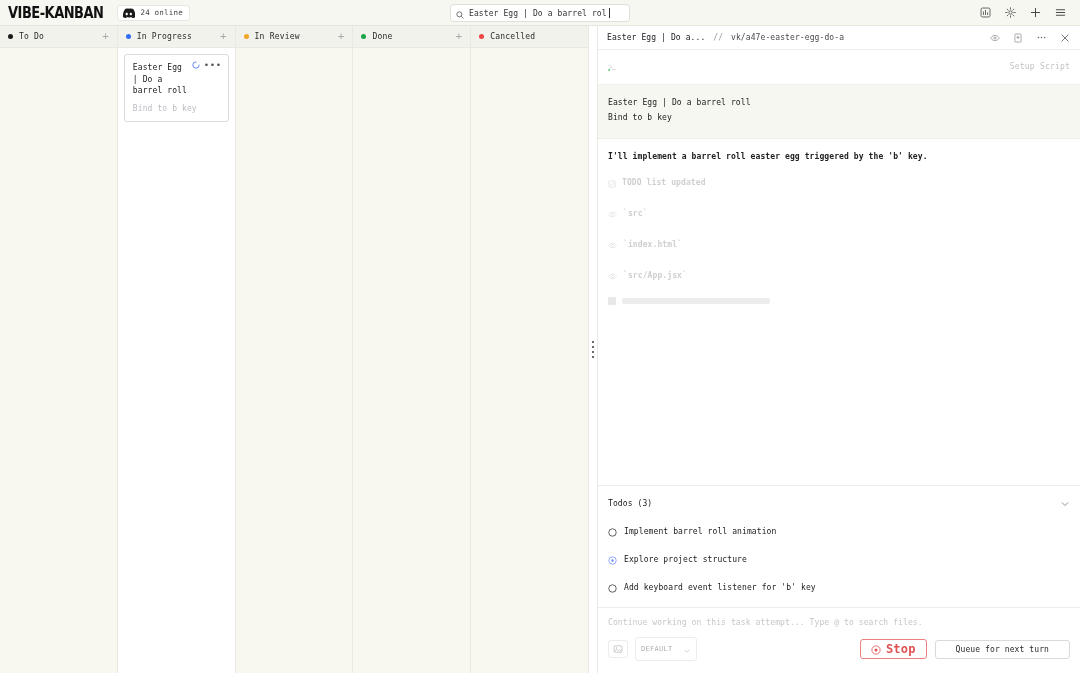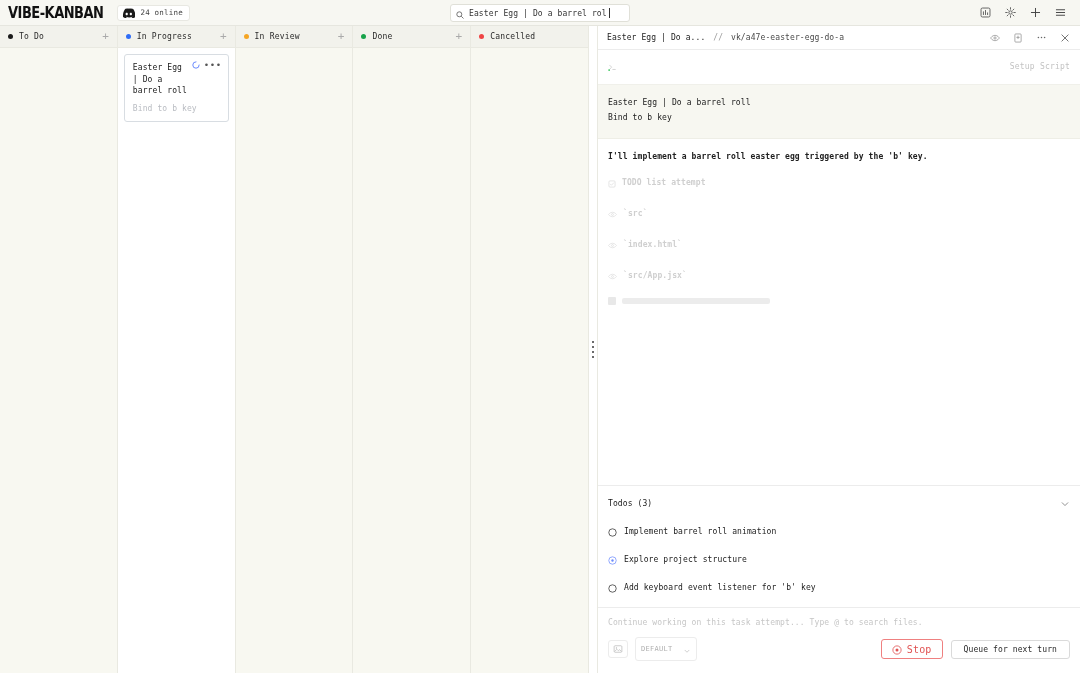--- a/index.html
+++ b/index.html
@@ -196,25 +196,25 @@
     padding: 0 5px; cursor: pointer; background: #fff;
   }
   .model-text { font-size: 7px; color: #b0b0b0; letter-spacing: .3px; }
 
   .composer-right { margin-left: auto; display: flex; align-items: center; gap: 8px; }
   .stop-btn {
     height: 20px; display: flex; align-items: center; gap: 5px;
     border: 1px solid #ef8080; border-radius: 3px;
     padding: 0 10px; cursor: pointer; background: #fff;
   }
-  .stop-text { font-size: 10px; color: #e05252; font-weight: normal; letter-spacing: .2px; }
+  .stop-text { font-size: 12px; color: #e05252; font-weight: bold; letter-spacing: .2px; }
   .queue-btn {
     height: 19px; display: flex; align-items: center;
     border: 1px solid #dadada; border-radius: 3px;
-    padding: 0 12px; cursor: pointer; background: #fff;
+    padding: 0 20px; cursor: pointer; background: #fff;
   }
   .queue-text { font-size: 8px; color: #2a2a2a; letter-spacing: .1px; }
 </style>
 </head>
 <body>
 
 <div class="topbar">
   <div class="brand">VIBE-KANBAN</div>
 
   <div class="discord-badge">
@@ -389,21 +389,21 @@
       <div class="assistant">
         <div class="assistant-text">I'll implement a barrel roll easter egg triggered by the 'b' key.</div>
 
         <div class="tool-row">
           <span>
             <svg width="8" height="8" viewBox="0 0 16 16">
                 <rect x="1.8" y="1.8" width="12.4" height="12.4" rx="2" fill="none" stroke="#d8d8d8" stroke-width="1.3"></rect>
                 <path d="M4.6 8.2l2.3 2.3 4.5-4.8" fill="none" stroke="#d8d8d8" stroke-width="1.3" stroke-linecap="round"></path>
               </svg>
           </span>
-          <span class="tool-label">TODO list attempt</span>
+          <span class="tool-label">TODO list updated</span>
         </div>
 
         <div class="tool-row">
           <span>
             <svg width="9" height="9" viewBox="0 0 16 16">
                 <path d="M1 8s2.6-4 7-4 7 4 7 4-2.6 4-7 4-7-4-7-4Z" fill="none" stroke="#d8d8d8" stroke-width="1.1"></path>
                 <circle cx="8" cy="8" r="1.7" fill="none" stroke="#d8d8d8" stroke-width="1.1"></circle>
               </svg>
           </span>
           <span class="tool-label">`src`</span>

